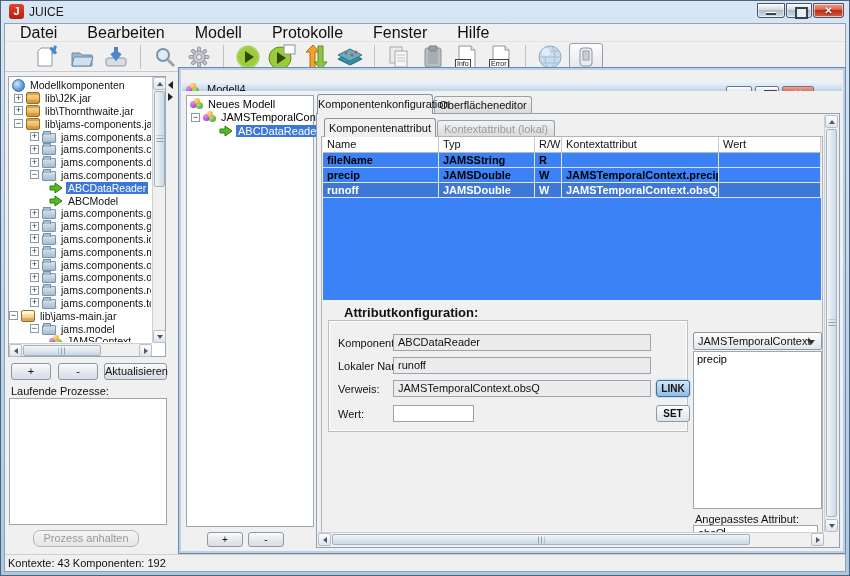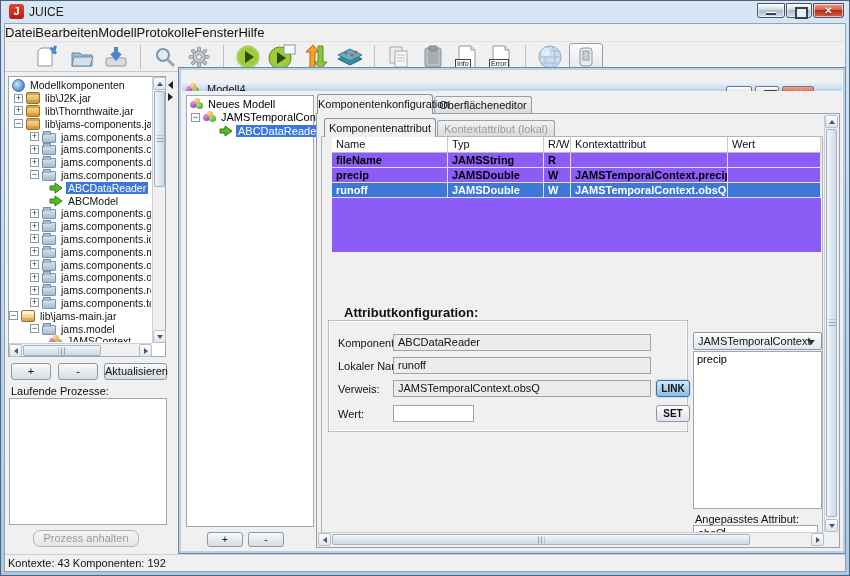--- a/index.html
+++ b/index.html
@@ -18,21 +18,21 @@
   .capbtn .glyph { position:absolute; inset:0; }
   .btn-close-main { background:linear-gradient(#f2a08c,#d75e43 45%,#b72e16 50%,#d4604a); }
   .g-min::before { content:""; position:absolute; left:8px; right:8px; top:8px; height:3px; background:#38434f; box-shadow:inset 0 1px 0 #fff; }
   .g-max::before { content:""; position:absolute; left:8px; top:3px; width:9px; height:8px; border:2px solid #38434f; background:#e8eef4; }
   .g-x::before { content:"✕"; position:absolute; left:0; right:0; top:1px; text-align:center; font-size:10px; font-weight:bold; color:#fff; text-shadow:0 1px 1px #5a1005; }
 
   .app-body { position:absolute; left:3px; right:3px; top:22px; bottom:3px; background:#f0f0f0; border:1px solid #8da3b9; }
 
   
   .menubar { position:absolute; left:4px; right:4px; top:23px; height:18px; background:#f0f0f0; display:flex; align-items:center; border-bottom:1px solid #e2e2e2; }
-  .menu-item { font-size:13px; color:#111; padding:2px 0; }
+  .menu-item { font-size:16px; color:#111; padding:2px 15px; }
   .toolbar { position:absolute; left:4px; right:4px; top:41px; height:30px; background:#f0f0f0; border-bottom:1px solid #c9c9c9; display:flex; align-items:center; padding-left:26px; }
   .tbtn { width:30px; height:28px; margin:0 2px; position:relative; display:flex; align-items:center; justify-content:center; }
   .tsep { width:1px; height:24px; background:#c2c2c2; margin:0 7px; }
   .tbtn.bordered { width:34px; border:1px solid #8ea0b2; border-radius:3px; background:linear-gradient(#fdfdfd,#e6e6e6); }
   .mini-label { position:absolute; left:3px; bottom:2px; background:#fff; border:1px solid #444; font-size:7px; line-height:8px; padding:0 1px; color:#111; }
 
   
   .tree-box { position:absolute; left:7px; top:75px; width:158px; height:281px; background:#fff; border:1px solid #9aa8b6; }
   .tree-rows { position:absolute; left:0; top:2px; right:14px; bottom:14px; overflow:hidden; }
   .trow { height:12.8px; display:flex; align-items:center; white-space:nowrap; font-size:10.5px; color:#111; }
@@ -103,21 +103,21 @@
   
   .tab { position:absolute; font-size:11px; color:#111; text-align:center; border:1px solid #93a1af; border-bottom:none; border-radius:3px 3px 0 0;
     background:linear-gradient(#f3f3f3,#d9d9d9); }
   .tab.active { background:#f0f0f0; border-color:#8494a4; z-index:3; }
   .tab.disabled { color:#9b9b9b; }
 
   .tabpane { position:absolute; border:1px solid #93a1af; background:#f0f0f0; }
   .innerpane { position:absolute; border:1px solid #b4b4b4; background:#f0f0f0; }
 
   
-  .tbl { position:absolute; left:10px; right:1px; top:0; height:115px; background:#8b5cf6; font-size:11px; }
+  .tbl { position:absolute; left:1px; right:1px; top:0; height:163px; background:#3b82f6; font-size:11px; }
   .tbl-head { display:flex; height:16px; background:#fff; border-bottom:1px solid #b9b9b9; }
   .tbl-head div { border-right:1px solid #c9c9c9; padding:1px 4px; color:#111; }
   .tbl-row { display:flex; height:15px; border-bottom:1px solid #e3e3e3;font-weight:bold; }
   .tbl-row div { border-right:1px solid #e3e3e3; padding:1px 4px; overflow:hidden; white-space:nowrap; }
   .tbl-row.sel { background:#3d77d8; color:#fff; }
   .c1{width:116px;flex:none} .c2{width:96px;flex:none} .c3{width:27px;flex:none} .c4{width:157px;flex:none} .c5{flex:1}
 
   
   .section-title { position:absolute; font-size:13px; font-weight:bold; color:#111;margin-left:14px; }
   .groupbox { position:absolute; border:1px solid #bcbcbc; box-shadow:inset 0 0 0 1px #fdfdfd; }

